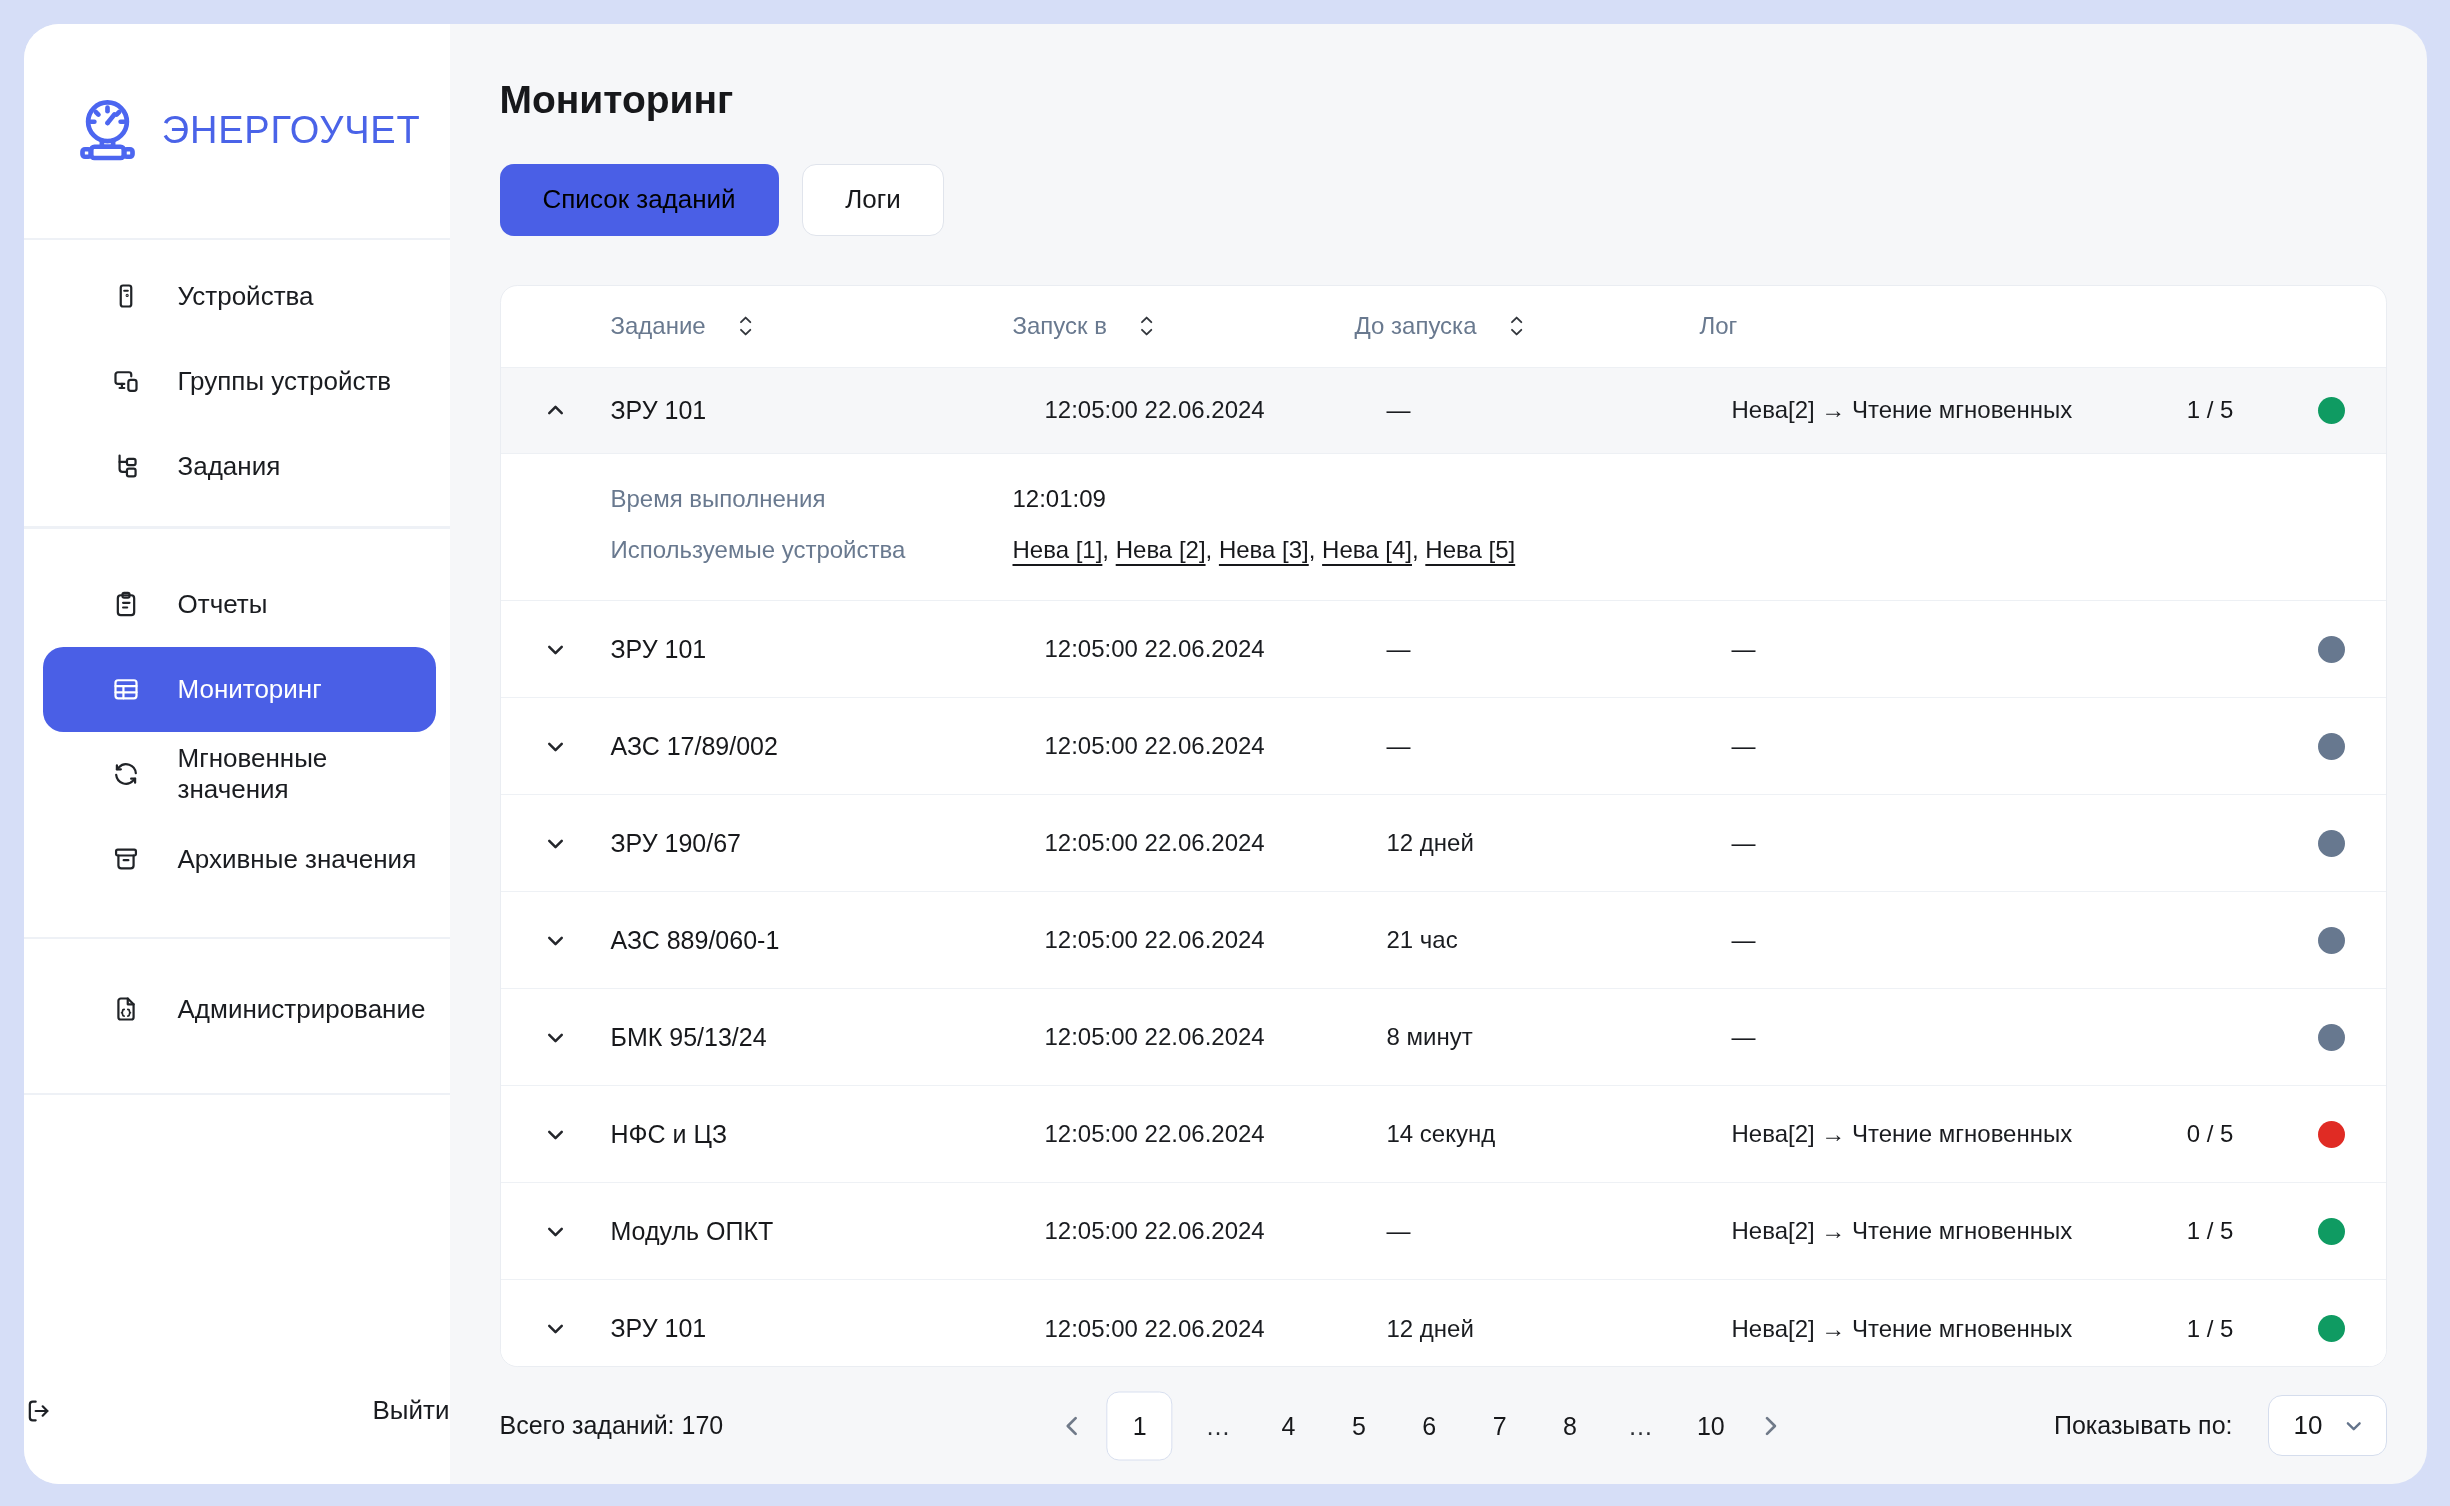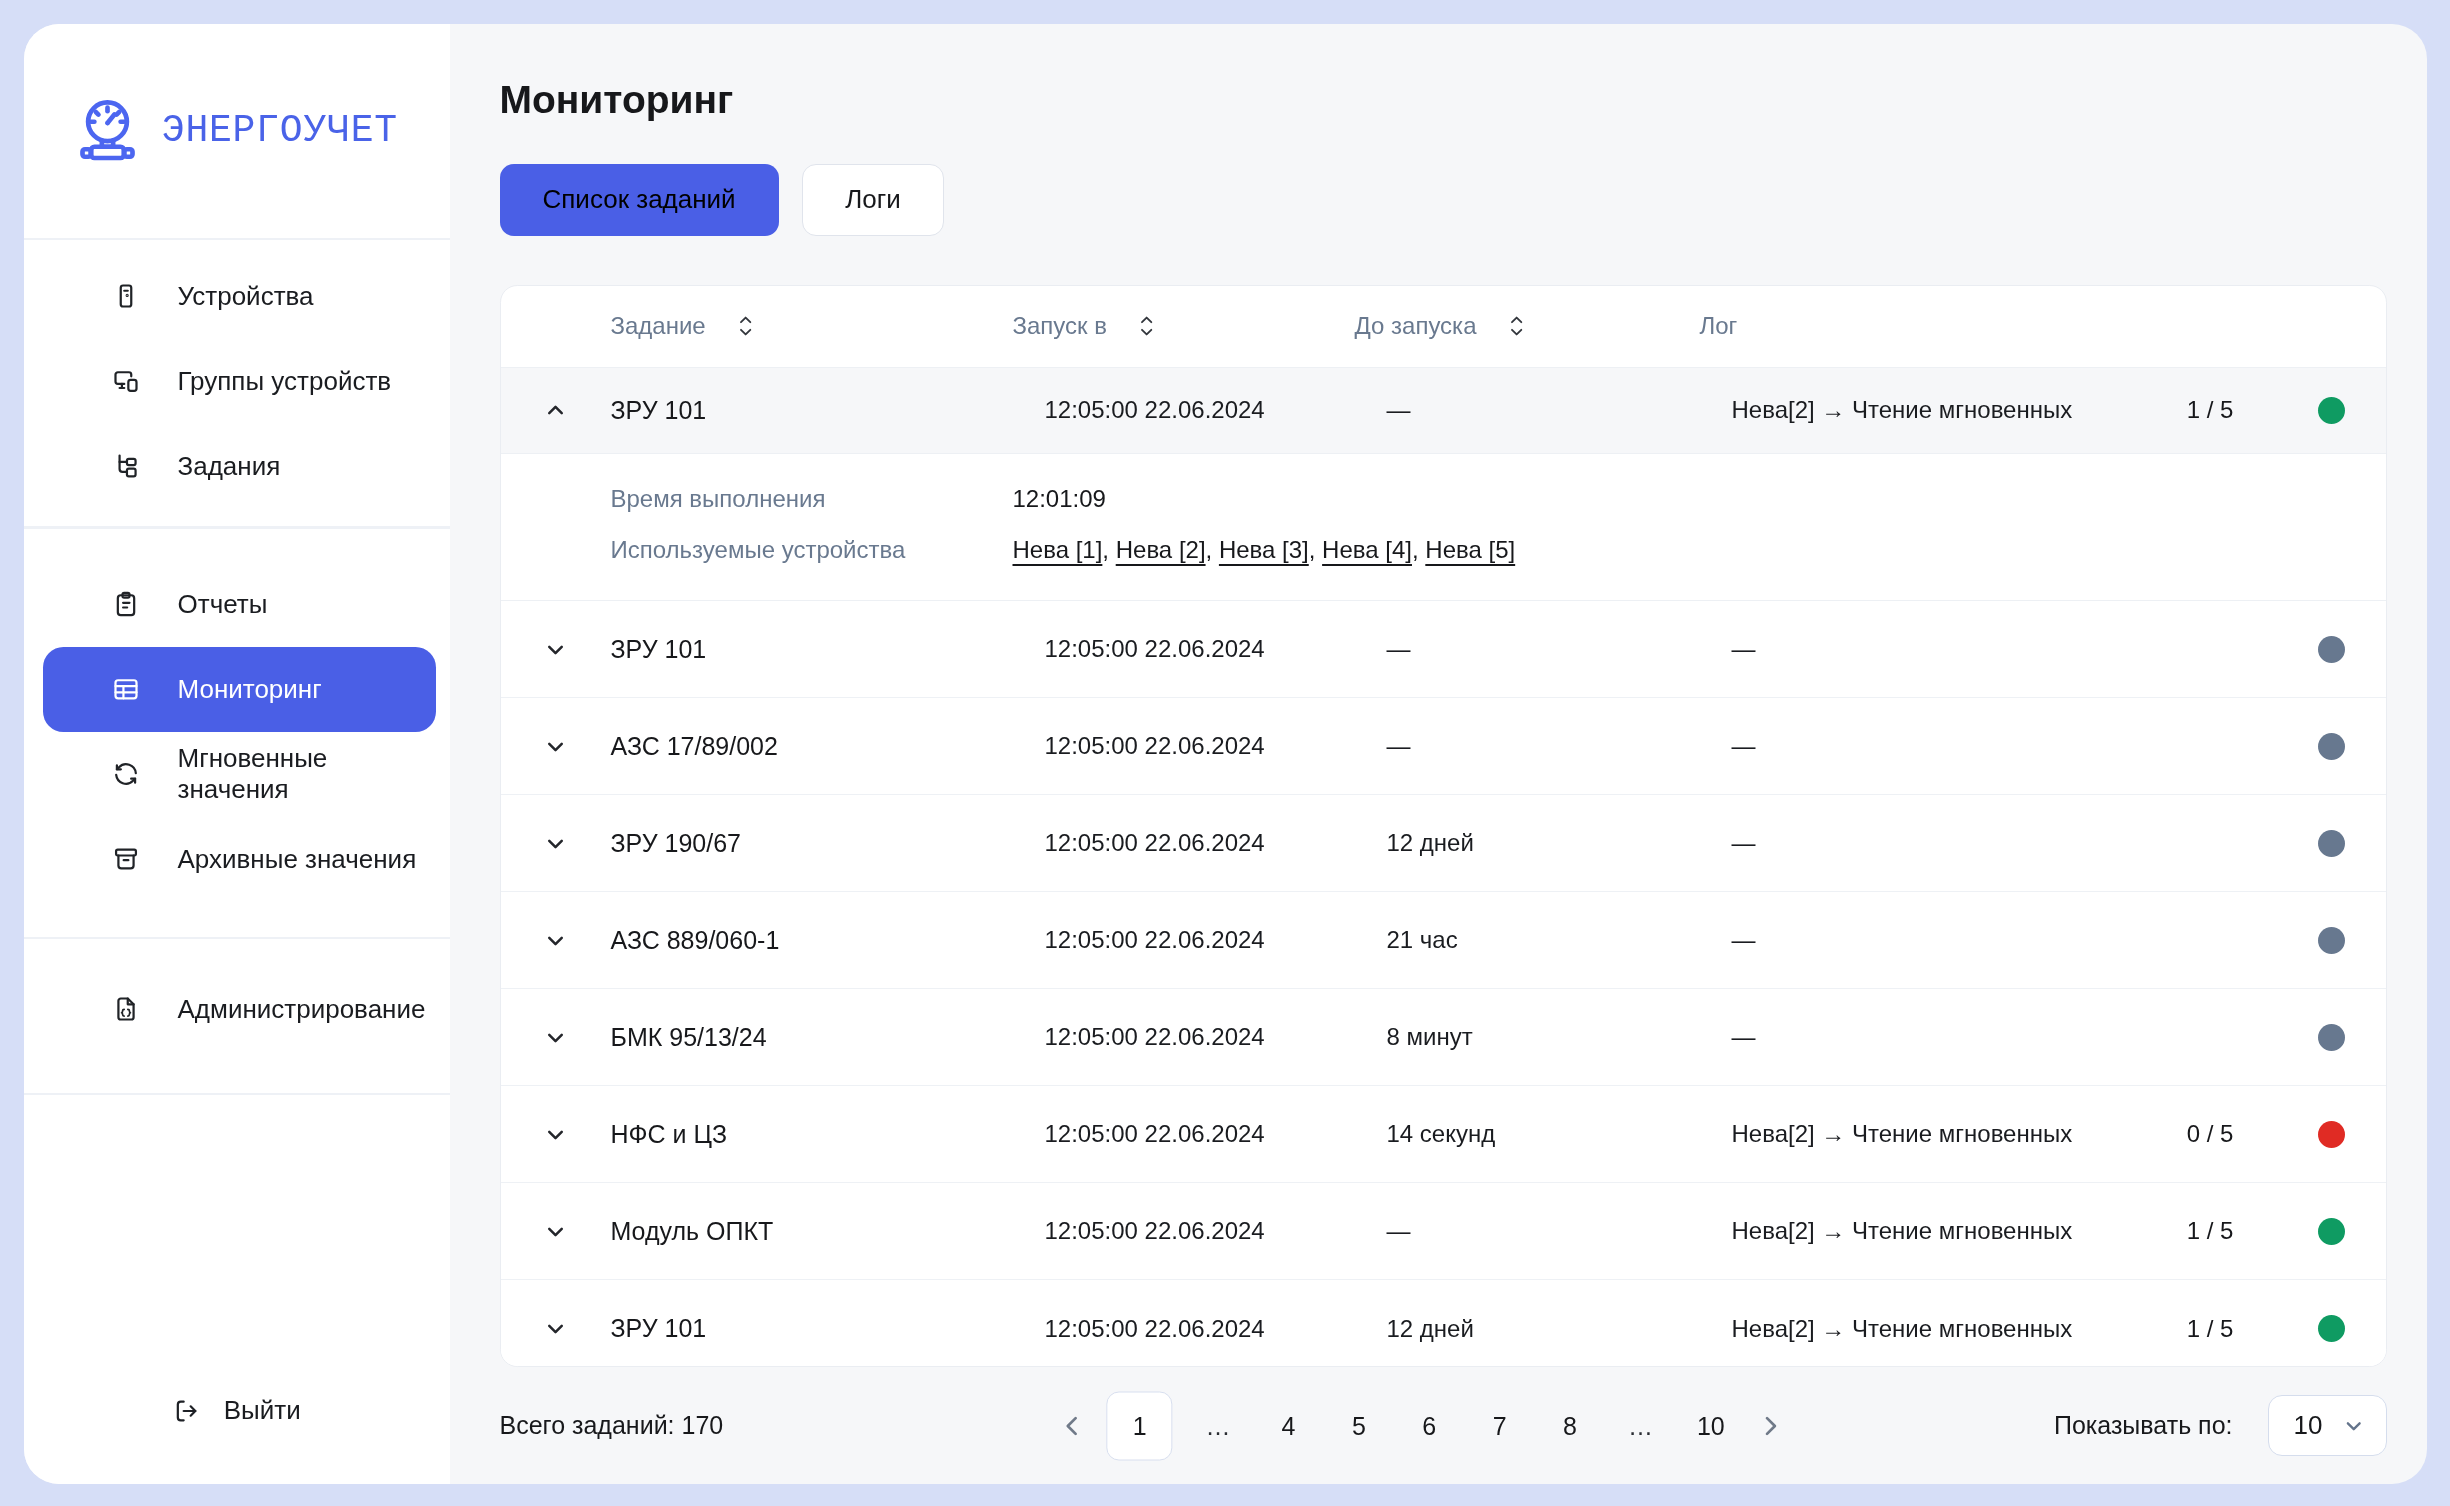--- a/index.html
+++ b/index.html
@@ -15,40 +15,40 @@
     border-radius:35px; overflow:hidden;
     background:#F6F7F9;
     display:flex;
   }
   
   .sidebar {
     width:426px; background:#FFFFFF; flex:0 0 426px;
     display:flex; flex-direction:column;
   }
   .logo-row {
-    height:214px; display:flex; align-items:center; padding-left:46px; gap:17.3px;font-family:Liberation Mono, monospace;
+    height:214px; display:flex; align-items:center; padding-left:46px; gap:17.3px;
   }
   .logo-icon { width:75px; height:75px; color:#4C66F0; }
   .logo-text { font-size:38px; font-weight:500; color:#4A63E8; letter-spacing:0.8px; }
   .sb-divider { height:2.4px; background:#EEF1F6; flex:0 0 2.4px; }
   .nav-group { display:flex; flex-direction:column; }
   .nav-group.g1 { padding:14px 0 17.3px 0; }
   .nav-group.g2 { padding:33px 0 35px 0; }
   .nav-group.g3 { padding:28px 0 41px 0; }
   .nav-item {
     height:85px; display:flex; align-items:center; gap:38px;
     padding-left:69px; margin:0 14px 0 19px; border-radius:20.4px;
     font-size:26px; color:#1A1C20; cursor:pointer;
   }
   .nav-item .nicon { width:28px; height:28px; color:#202327; flex:0 0 28px; }
   .nav-item.active { background:#4A5FE6; color:#FFFFFF; }
   .nav-item.active .nicon { color:#FFFFFF; }
   .sb-spacer { flex:1; }
   .logout {
-    height:55px; margin-bottom:46px; display:flex; align-items:center; justify-content:center;
+    height:55px; margin-bottom:46px; display:flex; align-items:center; justify-content:space-between;
     gap:23.5px; font-size:26px; color:#1A1C20; cursor:pointer; background:none; border:none;
     font-family:inherit;
   }
   .logout .nicon { width:28px; height:28px; color:#1E2126; }
 
   
   .main { flex:1; padding:53px 40px 0 50px; display:flex; flex-direction:column; }
   .page-title { font-size:39px; font-weight:700; color:#17181B; line-height:46px; }
   .tabs { display:flex; gap:23.5px; margin-top:41px; }
   .tab-btn {

